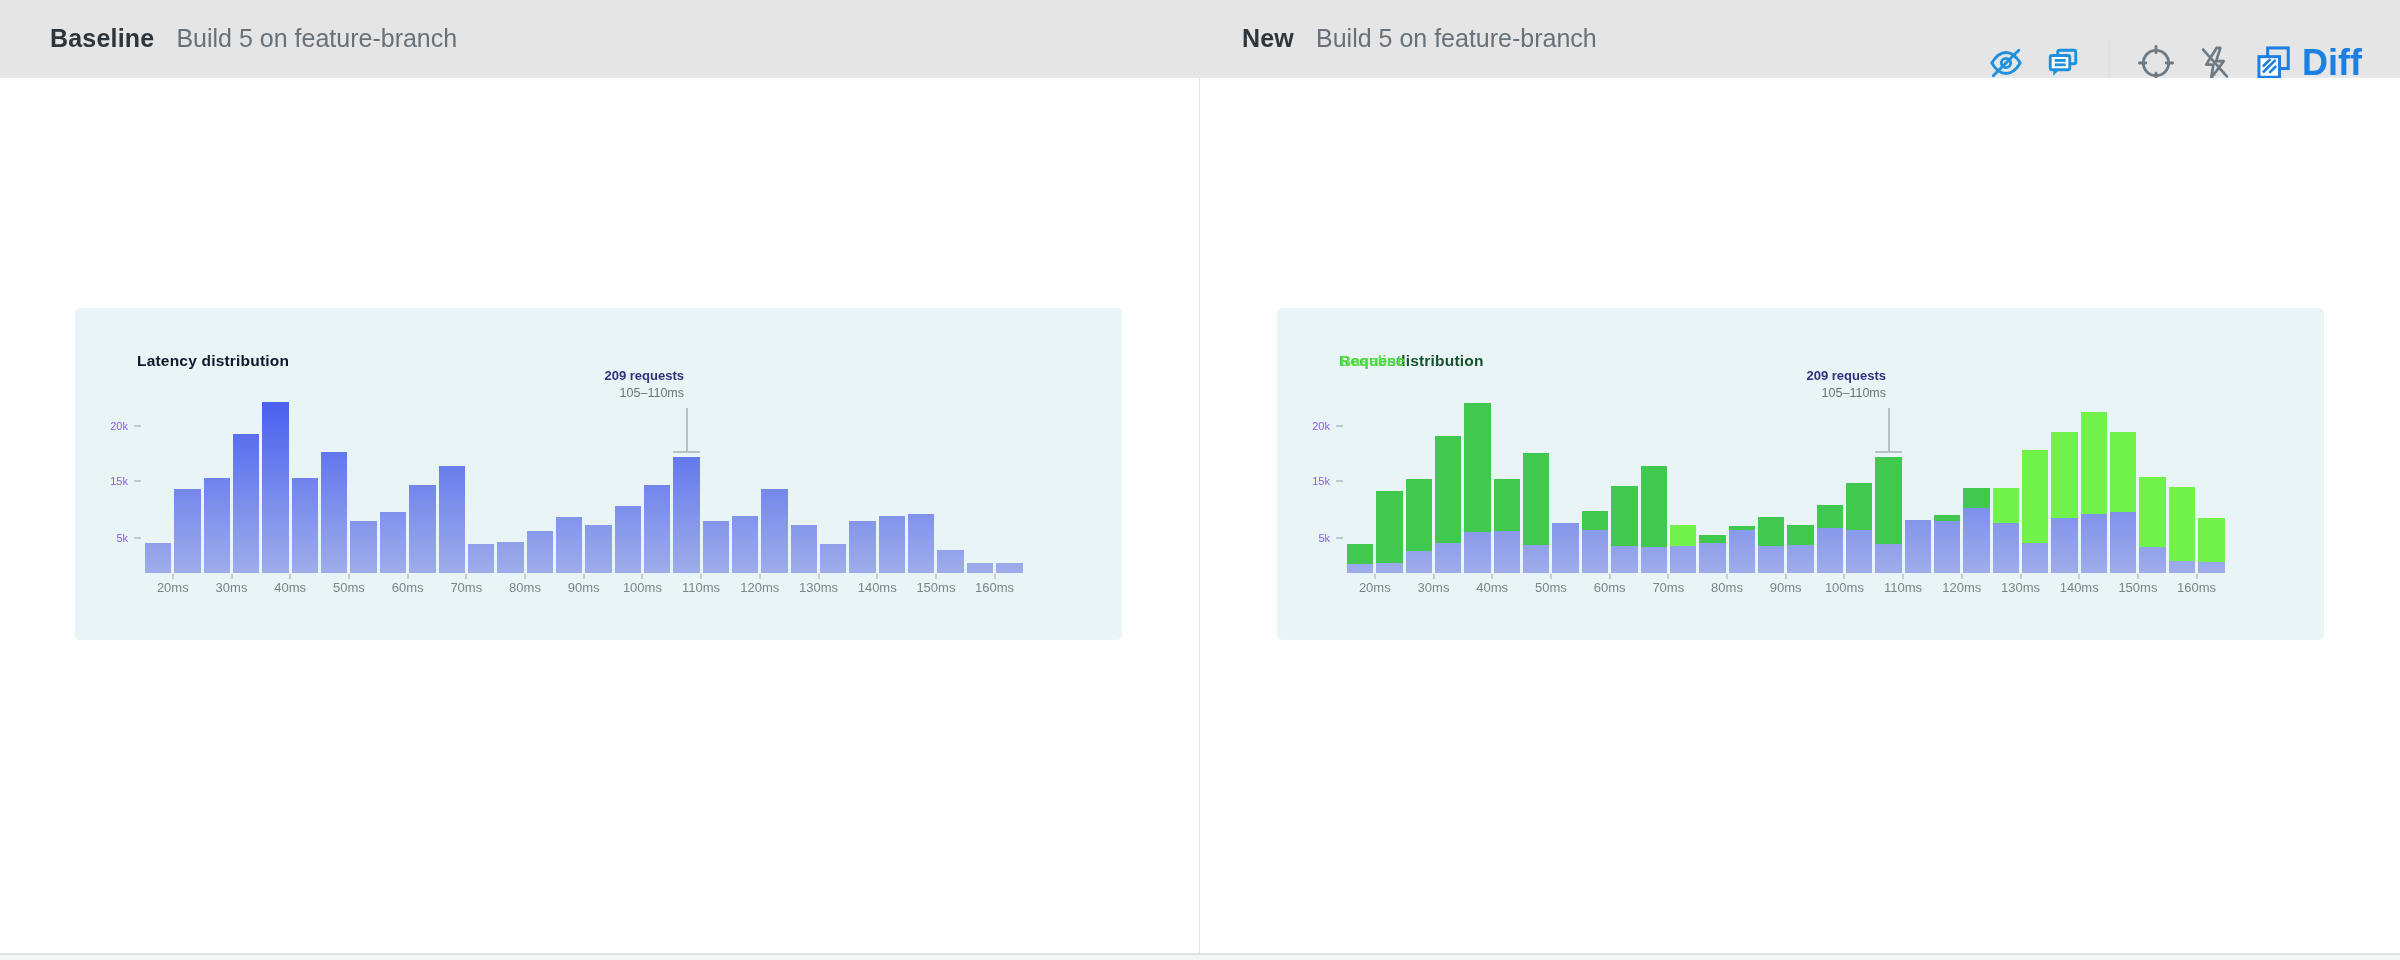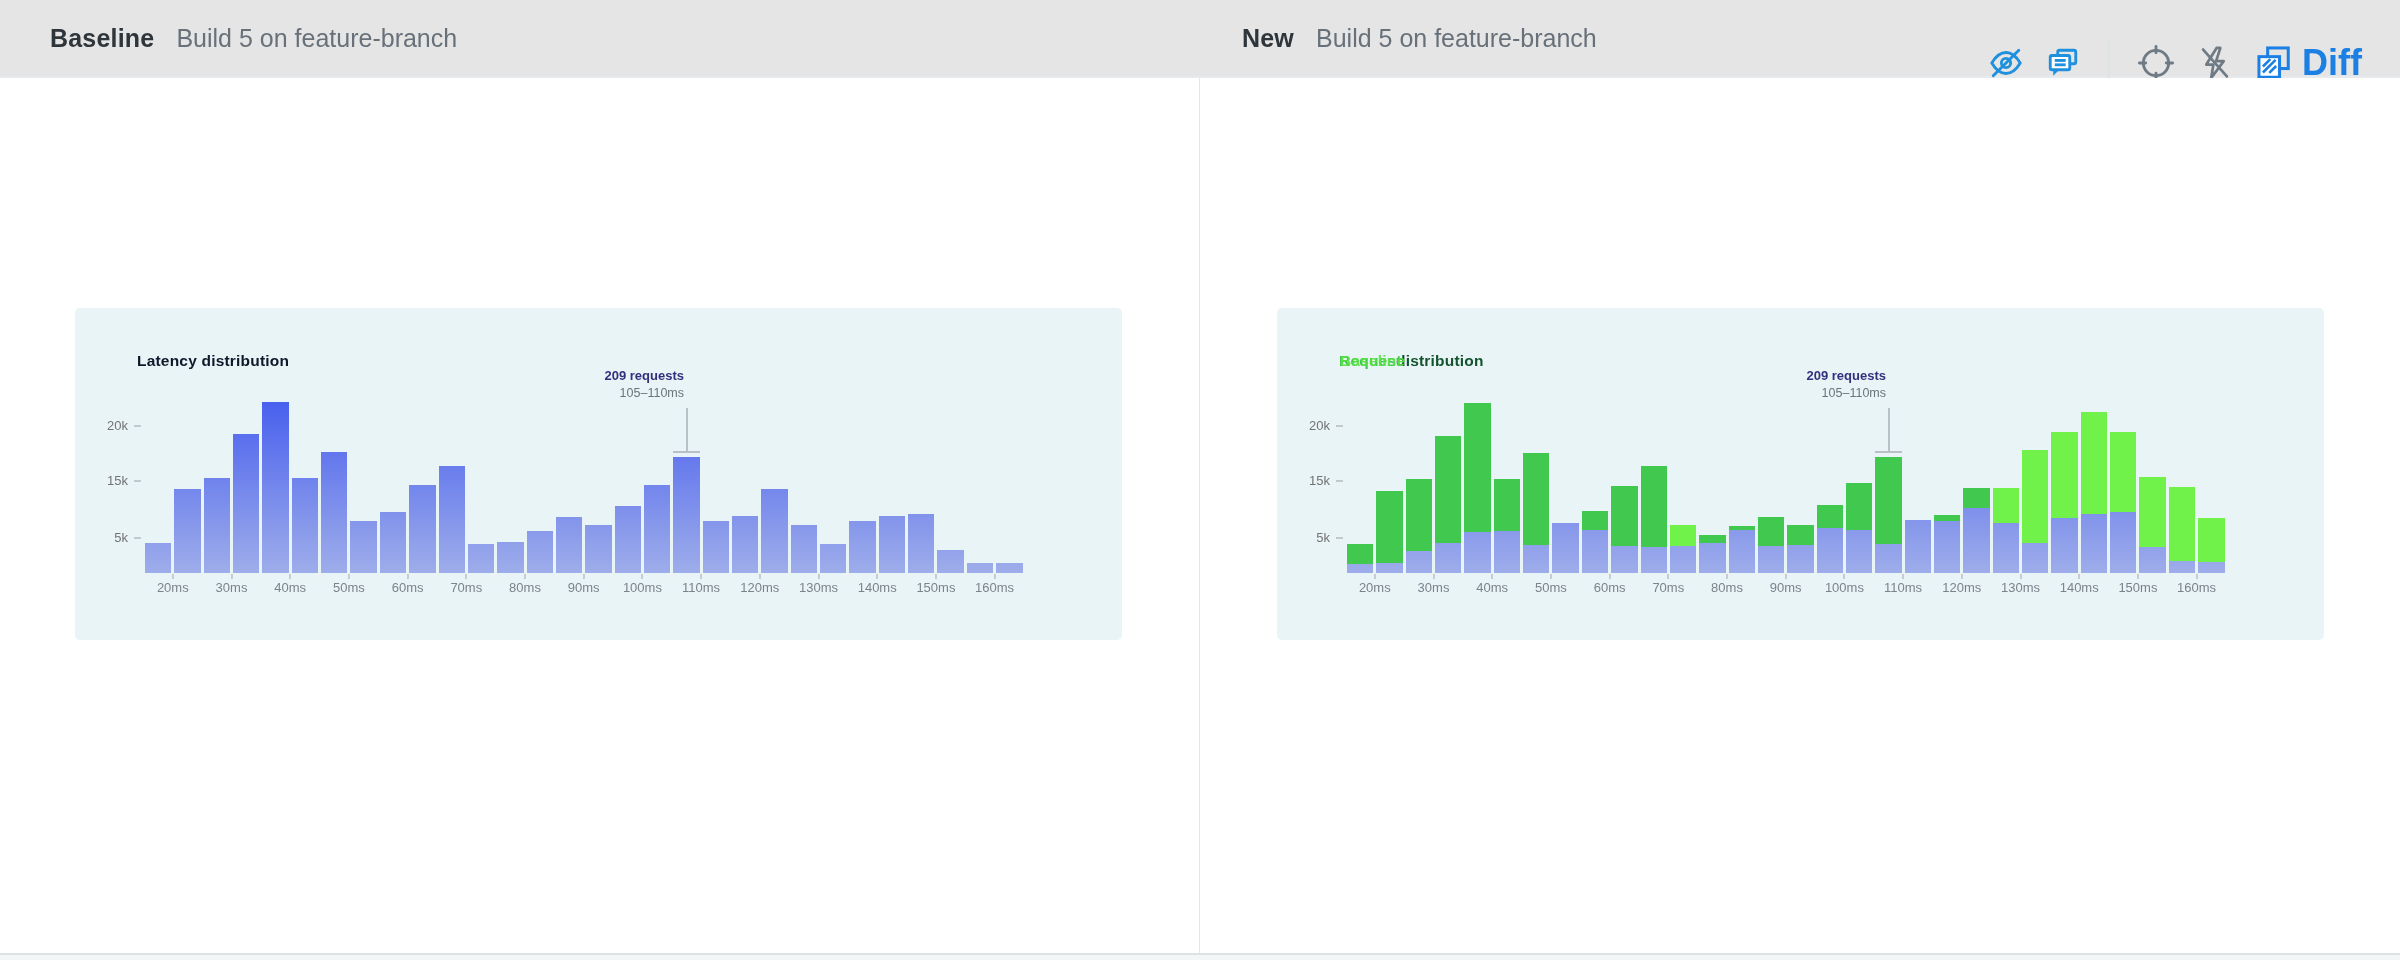--- a/index.html
+++ b/index.html
@@ -36,22 +36,22 @@
 
   .chart-title { position:absolute; left:62px; top:44px; font-size:15.5px; font-weight:700;
                  color:#0f172a; letter-spacing:.2px; white-space:nowrap; }
   .chart-title.overlap { color:#3fc84d; }
   .chart-title .ov { position:absolute; top:0; }
   .chart-title .w1 { left:0; color:#3fc84d; }
   .chart-title .w2 { left:1px; color:#58e23f; opacity:.9; }
   .chart-title .rest { padding-left:57px; color:#14532d; }
 
   
-  .ytick { position:absolute; left:8px; width:45px; text-align:right; font-size:13px;
-           color:#737373; line-height:18px; }
+  .ytick { position:absolute; left:8px; width:45px; text-align:right; font-size:11px;
+           color:#8b5cf6; line-height:18px; }
   .ytick-dash { position:absolute; left:59px; width:7px; height:2px; background:#c2c9ce; }
   .xtick-label { position:absolute; top:272px; width:60px; text-align:center; font-size:13px; color:#7b838b; }
   .xtick-dash  { position:absolute; top:266px; width:2px; height:5px; background:#c6cdd2; }
 
   
   .plot { position:absolute; left:70px; top:0; width:900px; height:265px; }
   .bar { position:absolute; bottom:0; width:26.4px; display:flex; flex-direction:column;
          justify-content:flex-end; }
   .seg { width:100%; }
   .seg-blue { background-image:linear-gradient(to top,#9fadea,#4860ee);

